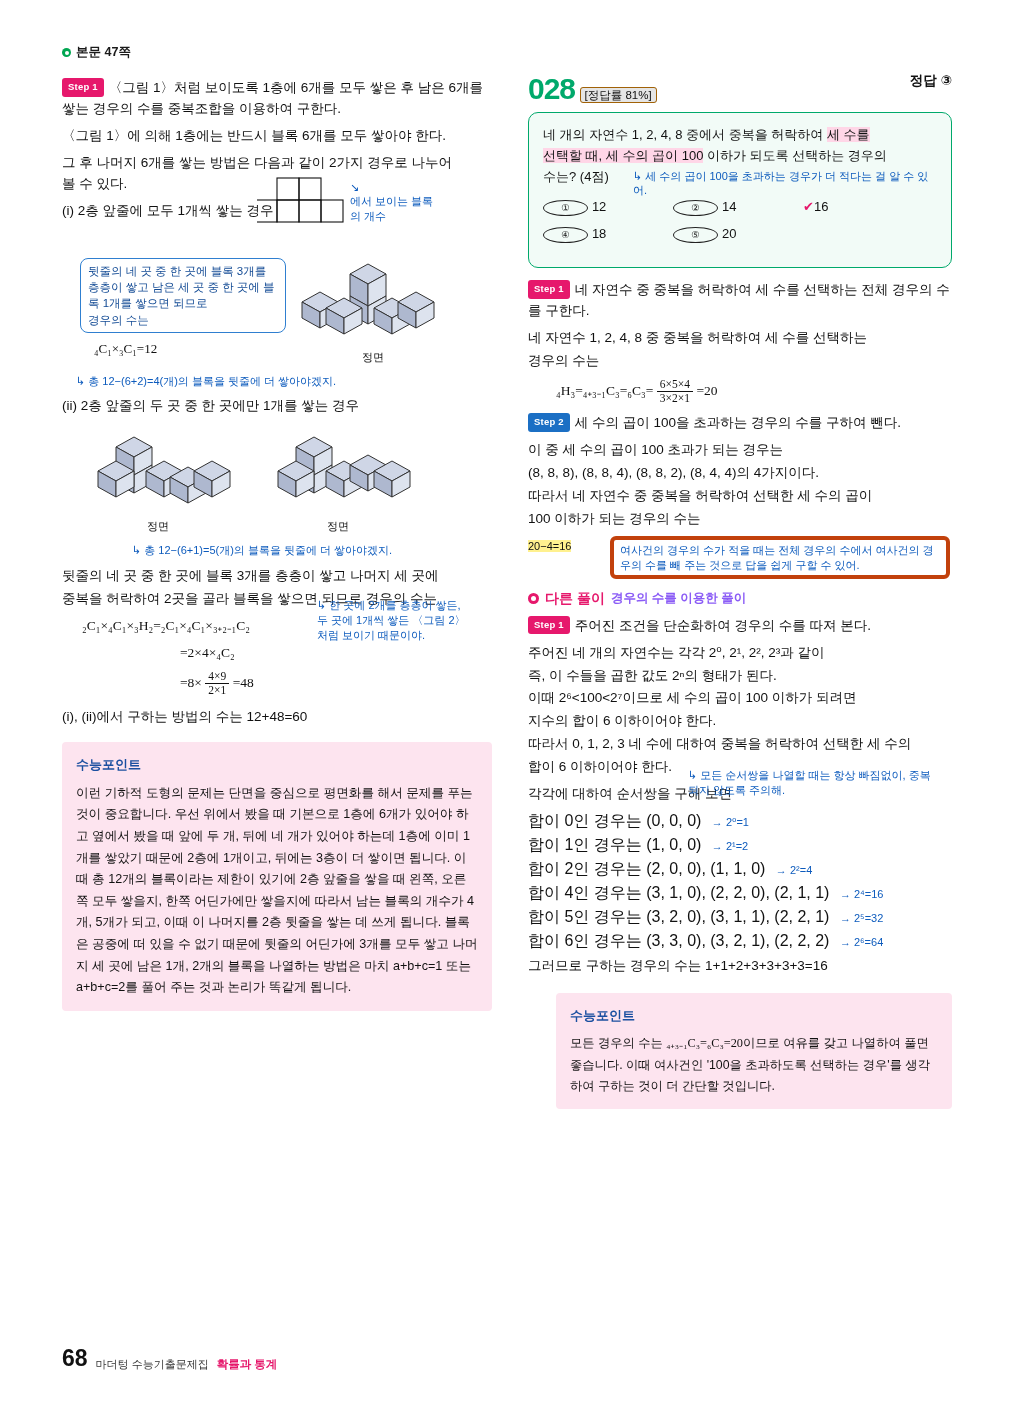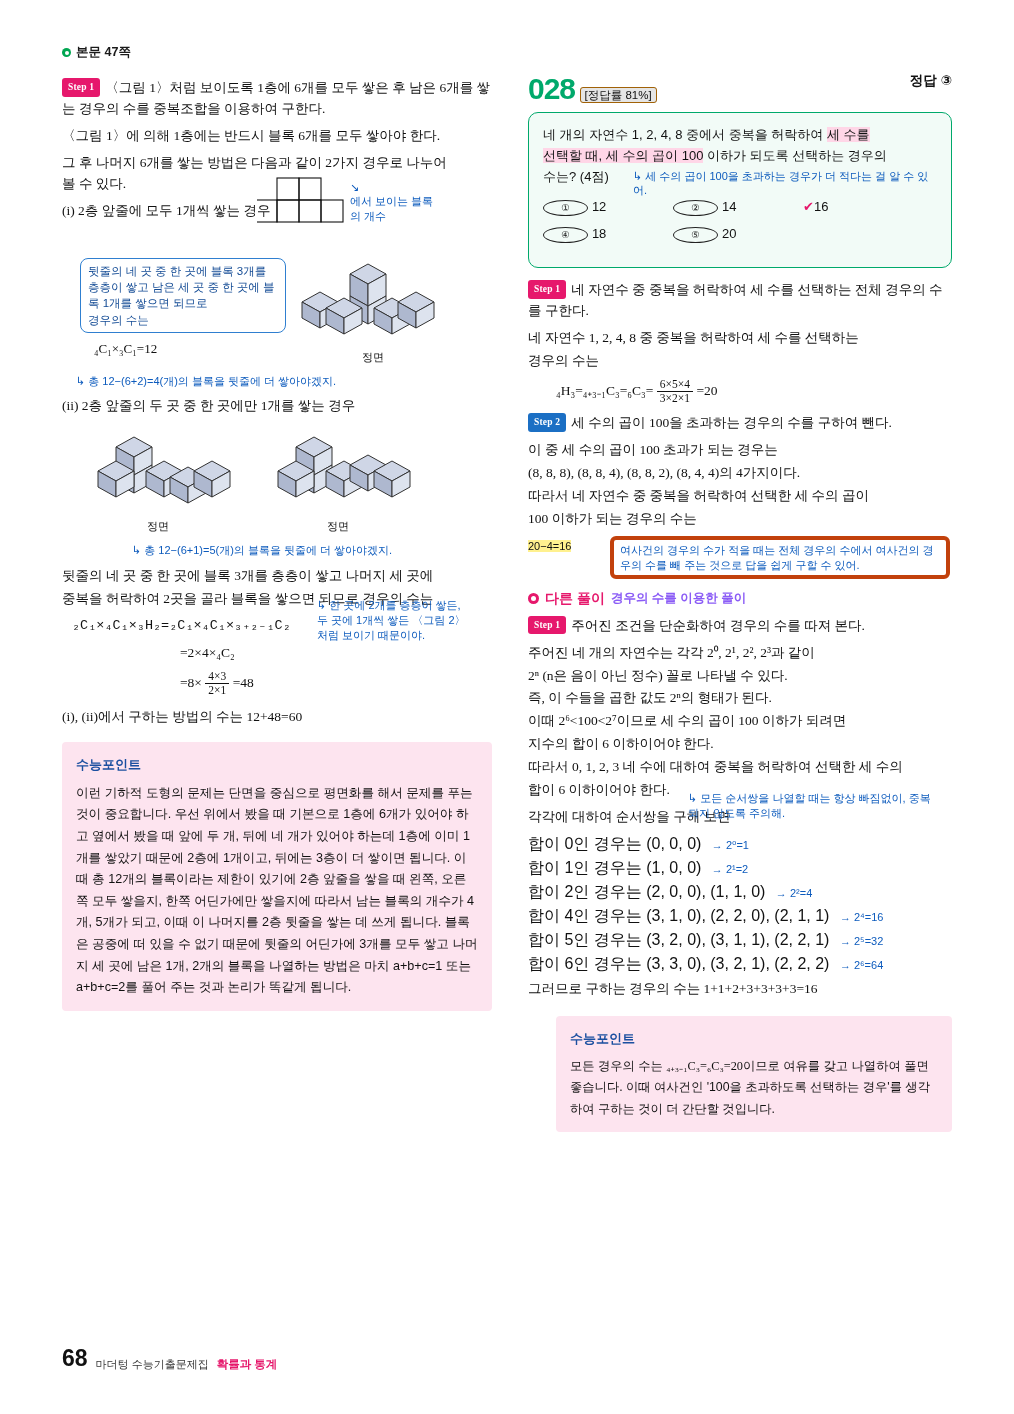--- a/index.html
+++ b/index.html
@@ -20,21 +20,21 @@
   
   .col-left{position:absolute;left:62px;top:78px;width:430px;}
   .col-right{position:absolute;left:528px;top:72px;width:424px;}
 
   .step-badge{
     display:inline-block;background:#e6186c;color:#fff;font-size:9.5px;
     font-weight:bold;border-radius:3px;padding:2px 6px 2px 6px;vertical-align:2px;margin-right:5px;
     letter-spacing:0.2px;
   }
   .step-badge.blue{background:#1b6fc4;}
-  p.line{margin:0 0 6px 0;font-size:13.5px;line-height:1.55;font-family:Liberation Serif, serif;}
+  p.line{margin:0 0 6px 0;font-size:13.5px;line-height:1.55;}
   .hl-pink{background:#ffd6e7;}
   .hl-yellow{background:#fff18f;}
 
   
   .ann{color:#0d5bbd;font-size:11px;line-height:1.35;}
   .ann-box{border:1.5px solid #2f7fd0;border-radius:8px;padding:4px 7px;display:inline-block;font-size:11.5px;color:#124a94;line-height:1.4;background:#fff;}
 
   
   .qnum{font-size:30px;font-weight:bold;color:#00a96b;letter-spacing:-1px;}
   .rate{font-size:11.5px;color:#111;border:1px solid #a16207;padding:1px 4px;border-radius:3px;background:#e5e5e5;}
@@ -204,26 +204,26 @@
     </div>
 
     <p class="ann" style="margin:0 0 8px 70px;">
       <span>↳</span> <span>총 12−(6+1)=5(개)의 블록을 뒷줄에 더 쌓아야겠지.</span>
     </p>
 
     <p class="line" style="margin-bottom:2px;">뒷줄의 네 곳 중 한 곳에 블록 3개를 층층이 쌓고 나머지 세 곳에</p>
     <p class="line">중복을 허락하여 2곳을 골라 블록을 쌓으면 되므로 경우의 수는</p>
 
     <div style="position:relative;">
-      <p class="line" style="font-family:Liberation Mono, monospace;margin-left:10px;">₂C₁×₄C₁×₃H₂=₂C₁×₄C₁×₃₊₂₋₁C₂</p>
+      <p class="line" style="font-family:Liberation Serif, serif;margin-left:20px;">₂C₁×₄C₁×₃H₂=₂C₁×₄C₁×₃₊₂₋₁C₂</p>
       <p class="line" style="font-family:'Liberation Serif',serif;margin-left:118px;">=2×4×₄C₂</p>
       <p class="line" style="font-family:'Liberation Serif',serif;margin-left:118px;">
         <span>=8×</span>
         <span class="frac">
-          <span class="num">4×3</span>
+          <span class="num">4×9</span>
           <span class="den">2×1</span>
         </span>
         <span>=48</span>
       </p>
       <div class="ann" style="position:absolute;left:255px;top:-18px;width:150px;">
         <span>↳</span> <span>한 곳에 2개를 층층이 쌓든, 두 곳에 1개씩 쌓든 〈그림 2〉처럼 보이기 때문이야.</span>
       </div>
     </div>
 
     <p class="line" style="margin-top:10px;">(i), (ii)에서 구하는 방법의 수는 12+48=60</p>
@@ -301,21 +301,20 @@
       <span class="dot-red"></span>
       <span>다른 풀이</span>
       <span class="diff-sub">경우의 수를 이용한 풀이</span>
     </div>
 
     <p class="line">
       <span class="step-badge">Step 1</span><span>주어진 조건을 단순화하여 경우의 수를 따져 본다.</span>
     </p>
 
     <p class="line" style="margin-bottom:2px;">주어진 네 개의 자연수는 각각 2⁰, 2¹, 2², 2³과 같이</p>
-    <p class="line" style="margin-bottom:2px;">2ⁿ (n은 음이 아닌 정수) 꼴로 나타낼 수 있다.</p>
     <p class="line" style="margin-bottom:2px;">즉, 이 수들을 곱한 값도 2ⁿ의 형태가 된다.</p>
     <p class="line" style="margin-bottom:2px;">이때 2⁶&lt;100&lt;2⁷이므로 세 수의 곱이 100 이하가 되려면</p>
     <p class="line" style="margin-bottom:2px;">지수의 합이 6 이하이어야 한다.</p>
     <p class="line" style="margin-bottom:2px;">따라서 0, 1, 2, 3 네 수에 대하여 중복을 허락하여 선택한 세 수의</p>
     <p class="line">합이 6 이하이어야 한다.</p>
 
     <div style="position:relative;">
       <p class="line">각각에 대하여 순서쌍을 구해 보면</p>
       <span class="ann" style="position:absolute;left:160px;top:-16px;width:250px;">
         <span>↳</span> <span>모든 순서쌍을 나열할 때는 항상 빠짐없이, 중복되지 않도록 주의해.</span>

